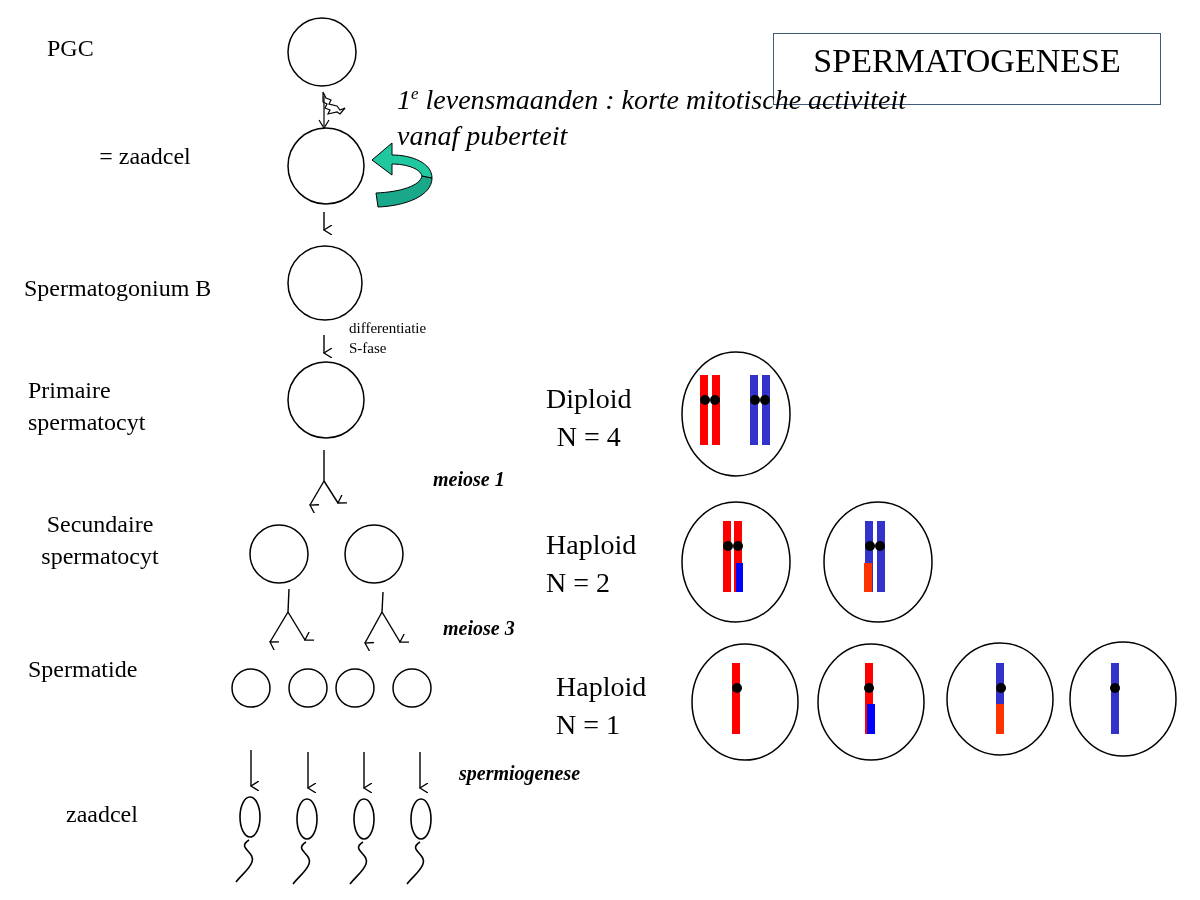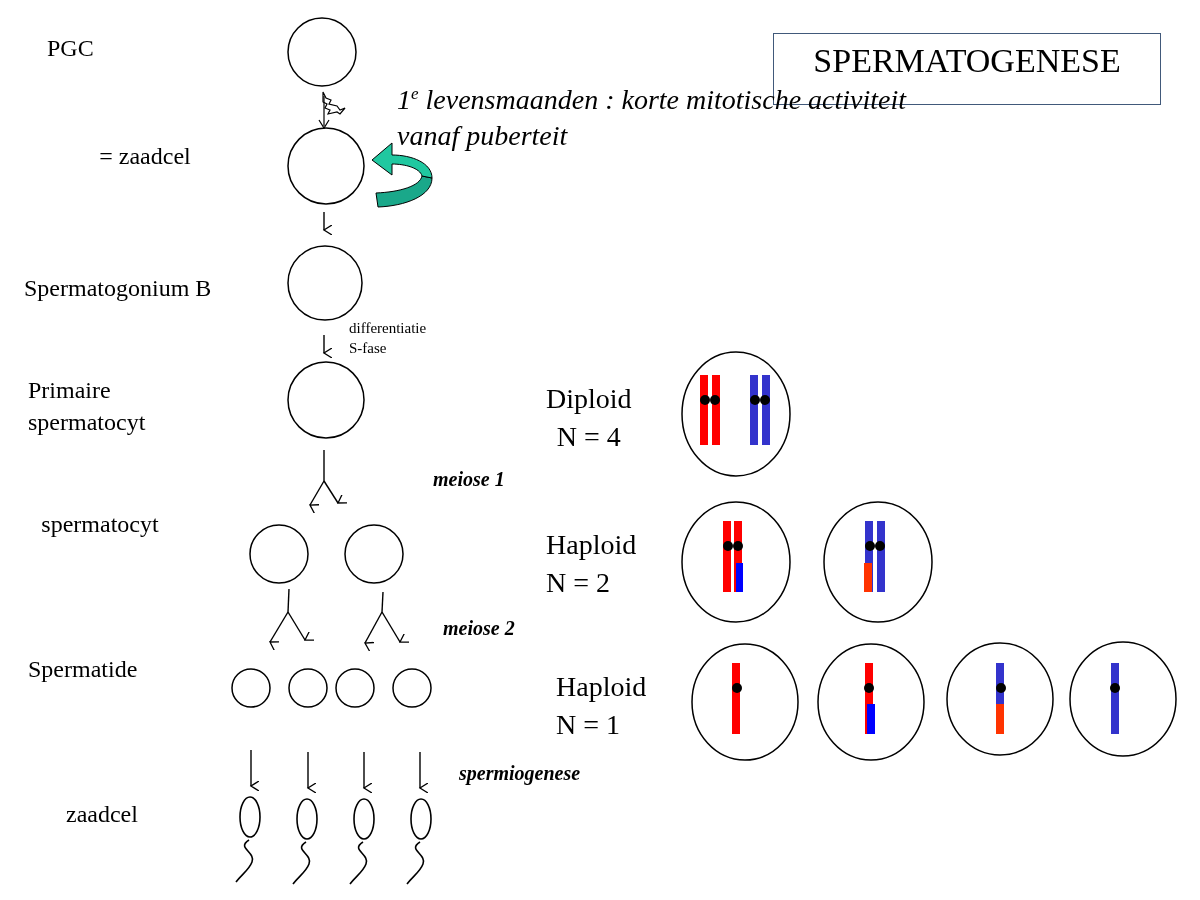--- a/index.html
+++ b/index.html
@@ -23,36 +23,37 @@
 <div class="abs lbl" style="left:47px;top:32px;">PGC</div>
 <div class="abs lbl center" style="left:10px;top:140px;width:270px;">
   <div>= zaadcel</div>
 </div>
 <div class="abs lbl" style="left:24px;top:272px;">Spermatogonium B</div>
 <div class="abs lbl" style="left:28px;top:374px;">
   <div>Primaire</div>
   <div>spermatocyt</div>
 </div>
 <div class="abs lbl center" style="left:20px;top:508px;width:160px;">
+  <div>Secundaire</div>
   <div>spermatocyt</div>
 </div>
 <div class="abs lbl" style="left:28px;top:653px;">Spermatide</div>
 <div class="abs lbl" style="left:30px;top:798px;margin-left:36px;">zaadcel</div>
 
 <div class="abs note" style="left:397px;top:76px;white-space:nowrap;">
   <span>1</span><sup style="font-size:17px;">e</sup><span> levensmaanden : korte mitotische activiteit</span>
   <div>vanaf puberteit</div>
 </div>
 <div class="abs small" style="left:349px;top:318px;">
   <div>differentiatie</div>
   <div>S-fase</div>
 </div>
 
 <div class="abs phase" style="left:433px;top:468px;">meiose 1</div>
-<div class="abs phase" style="left:443px;top:617px;">meiose 2</div>
+<div class="abs phase" style="left:443px;top:617px;">meiose 3</div>
 <div class="abs phase" style="left:459px;top:762px;">spermiogenese</div>
 
 <div class="abs lbl" style="left:546px;top:380px;font-size:28px;line-height:38px;text-align:center;">
   <div>Diploid</div>
   <div>N = 4</div>
 </div>
 <div class="abs lbl" style="left:546px;top:526px;font-size:28px;line-height:38px;">
   <div>Haploid</div>
   <div>N = 2</div>
 </div>

